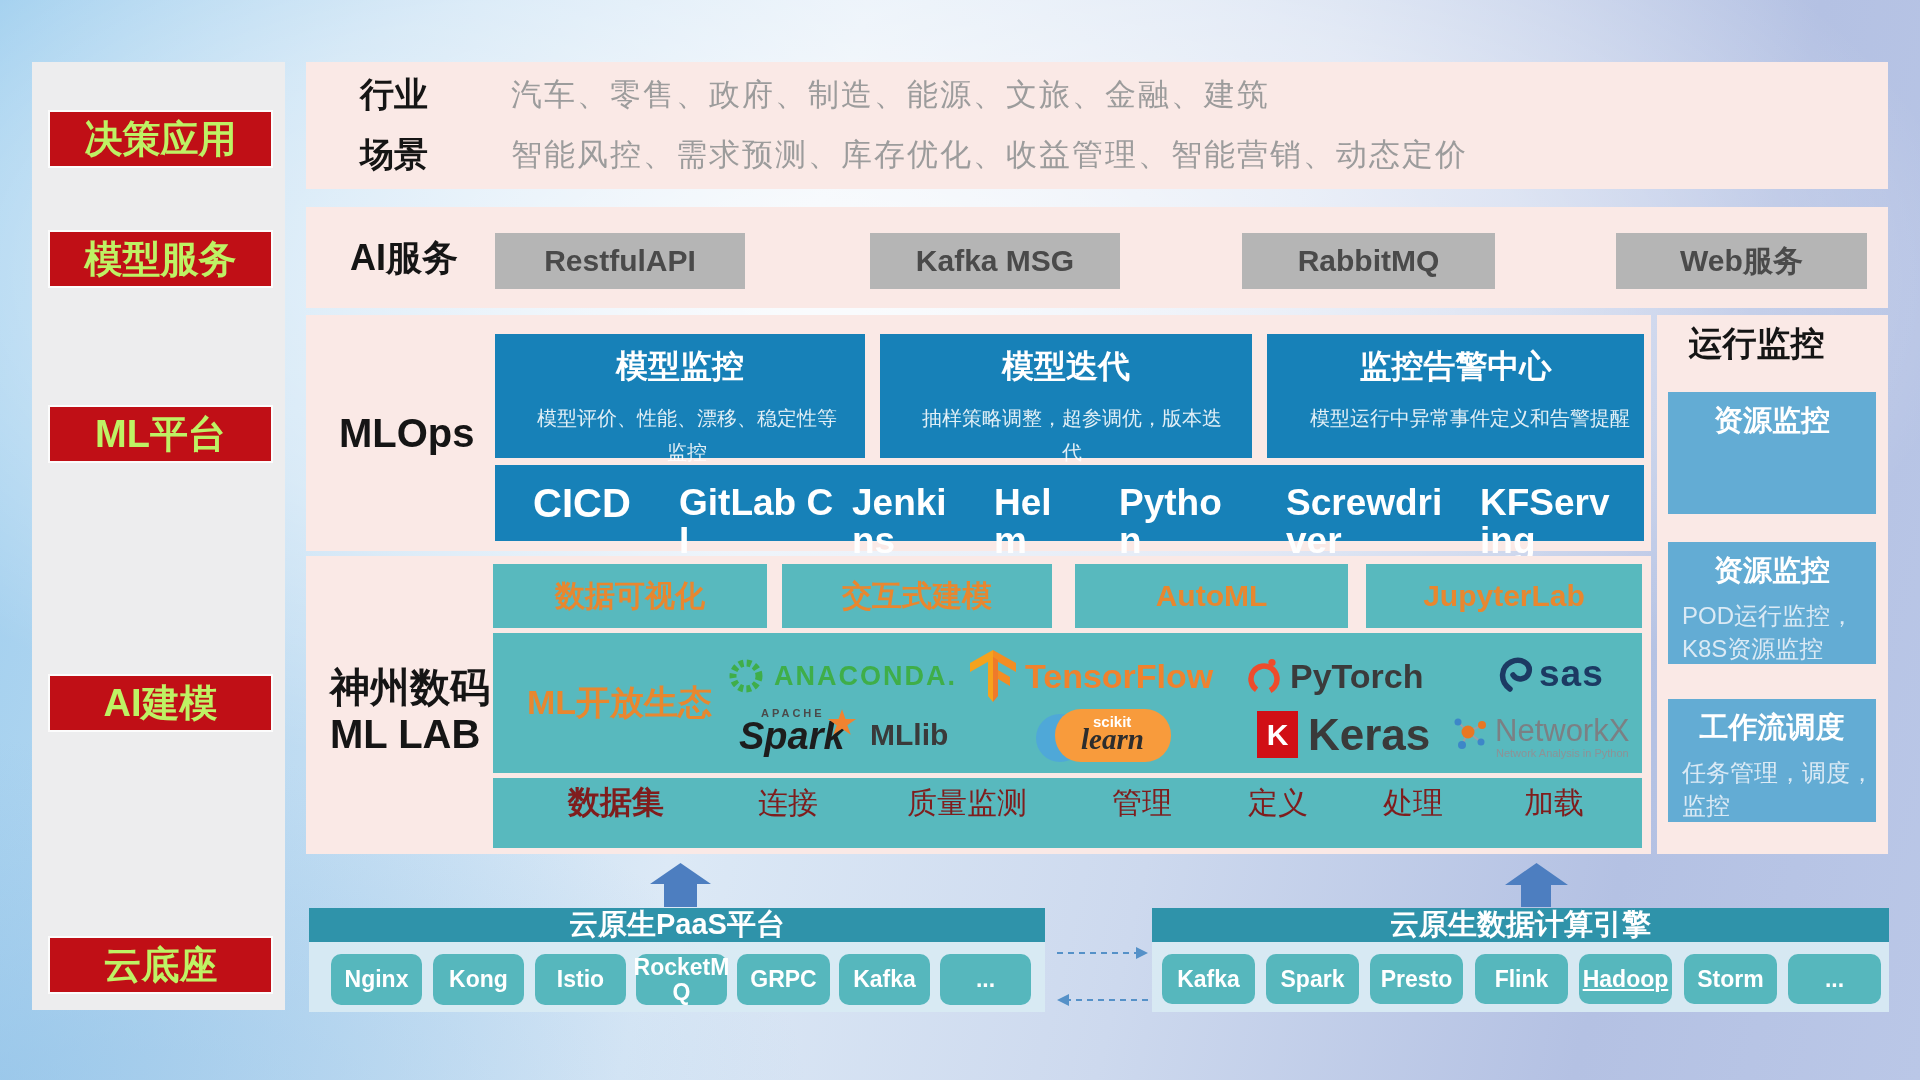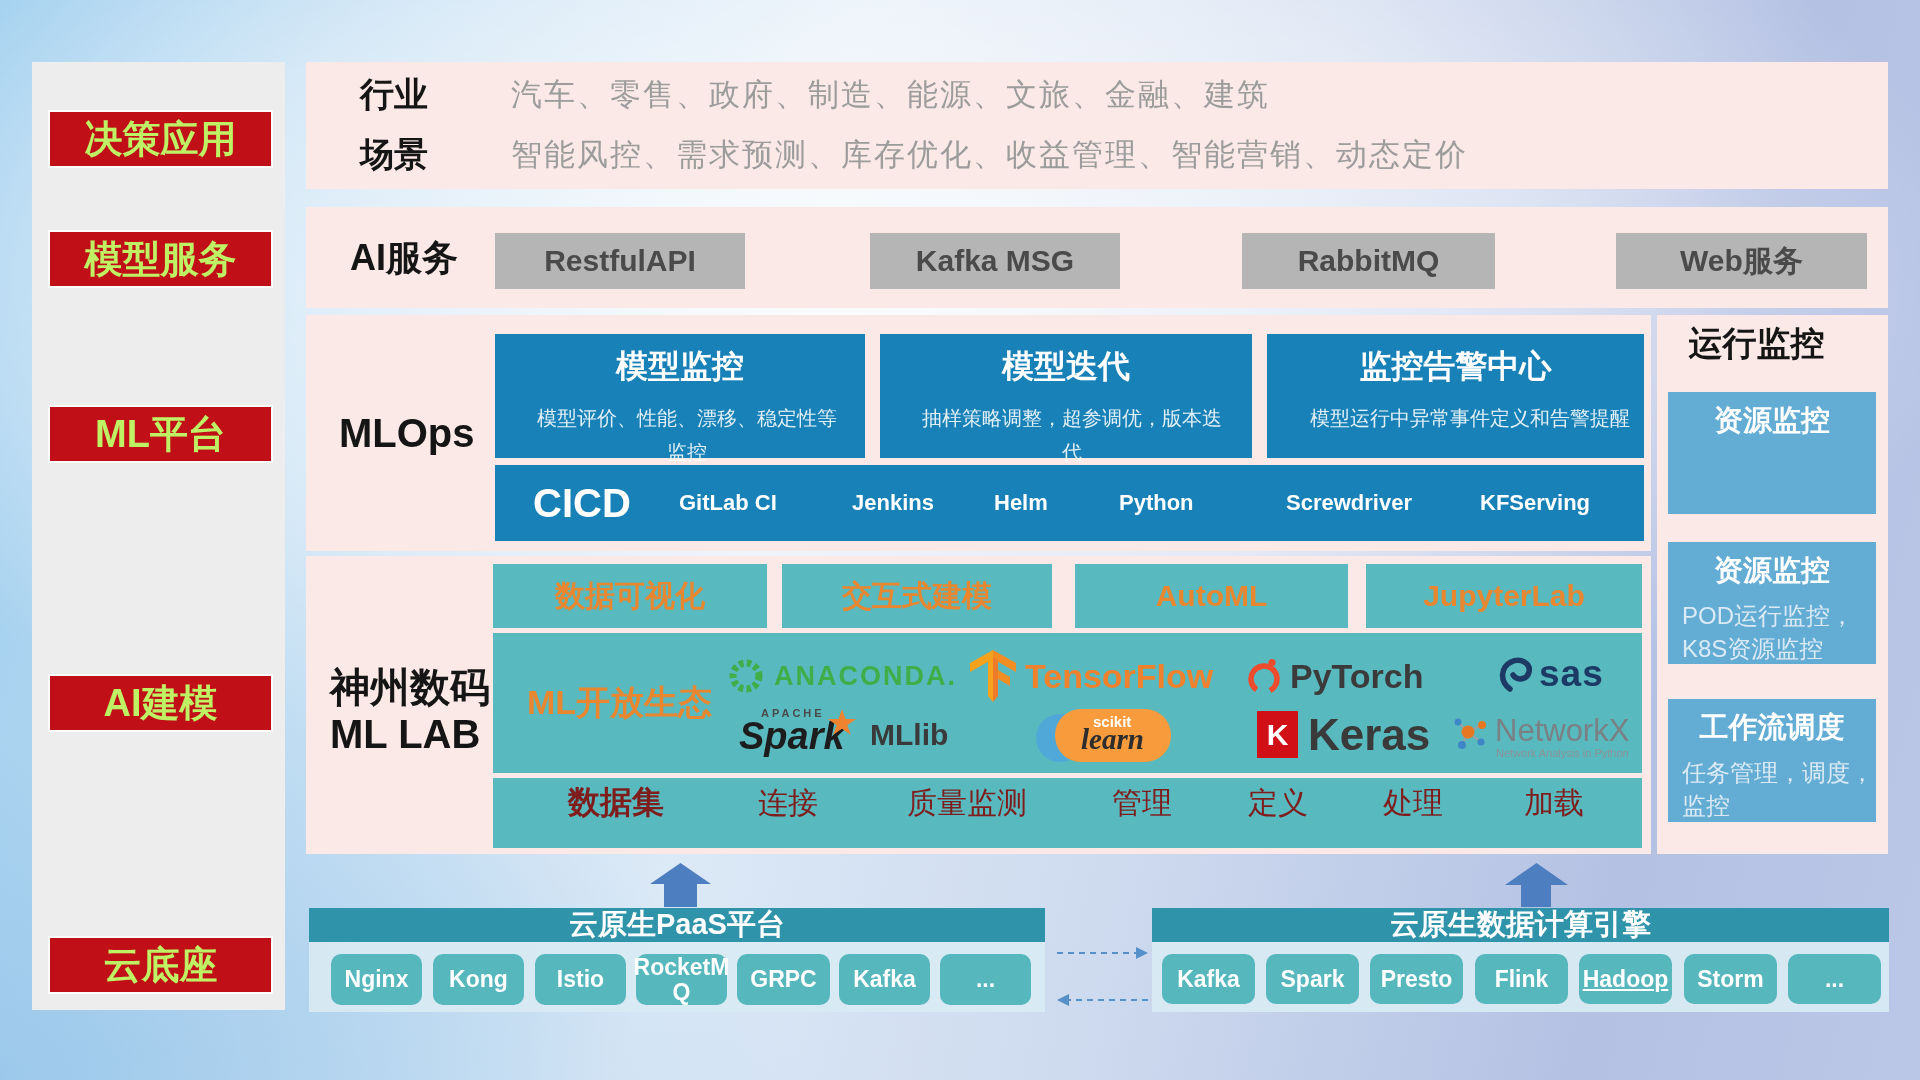--- a/index.html
+++ b/index.html
@@ -24,21 +24,21 @@
   .graytext{position:absolute;color:#9c9c9c;font-size:31px;letter-spacing:2px;display:flex;align-items:center;white-space:nowrap;}
   .graybtn{
     position:absolute;background:#b5b5b5;color:#4a4a4a;font-weight:bold;font-size:30px;
     display:flex;align-items:center;justify-content:center;
   }
   .bluebox{position:absolute;background:#1781b8;color:#fff;}
   .bluebox .bt{display:block;text-align:center;font-weight:bold;font-size:32px;margin-top:11px;}
   .bluebox .bd{display:block;color:rgba(255,255,255,0.87);font-size:20px;line-height:34px;margin-top:12px;margin-left:34px;text-align:center;}
   .cicdbar{position:absolute;background:#1781b8;color:#fff;overflow:visible;}
   .cicd-main{position:absolute;font-weight:bold;font-size:40px;line-height:76px;}
-  .cicd-item{position:absolute;font-weight:bold;font-size:22px;line-height:38px;top:19px;word-break:break-all;text-align:left;}
+  .cicd-item{position:absolute;font-weight:bold;font-size:37px;line-height:38px;top:19px;word-break:break-all;text-align:left;}
   .tealbox{position:absolute;background:#58b9be;}
   .orangelabel{color:#e8872f;font-weight:bold;}
   .toolbox{position:absolute;background:#58b9be;display:flex;align-items:center;justify-content:center;font-size:30px;}
   .monbox{position:absolute;background:#63acd4;}
   .monbox .mt{display:block;text-align:center;color:#fff;font-weight:bold;font-size:29px;margin-top:9px;}
   .monbox .md{display:block;color:#dbeaf5;font-size:24px;line-height:33px;margin-top:8px;margin-left:14px;}
   .barhead{position:absolute;left:0;top:0;right:0;height:34px;background:#2f93aa;color:#fff;font-weight:bold;font-size:29px;display:flex;align-items:center;justify-content:center;}
   .barbody{position:absolute;left:0;top:34px;right:0;bottom:0;background:rgba(216,235,243,0.93);}
   .chip{
     position:absolute;background:#56b7bd;border-radius:10px;color:#fff;font-weight:bold;font-size:23px;

